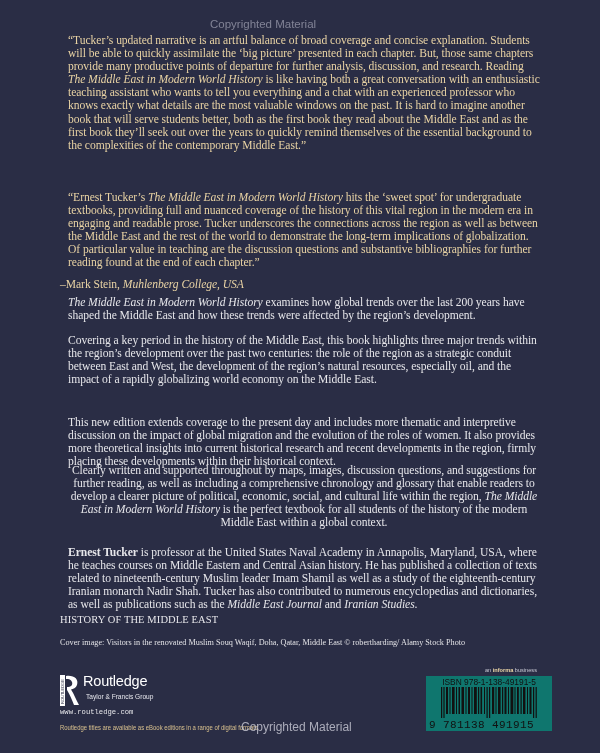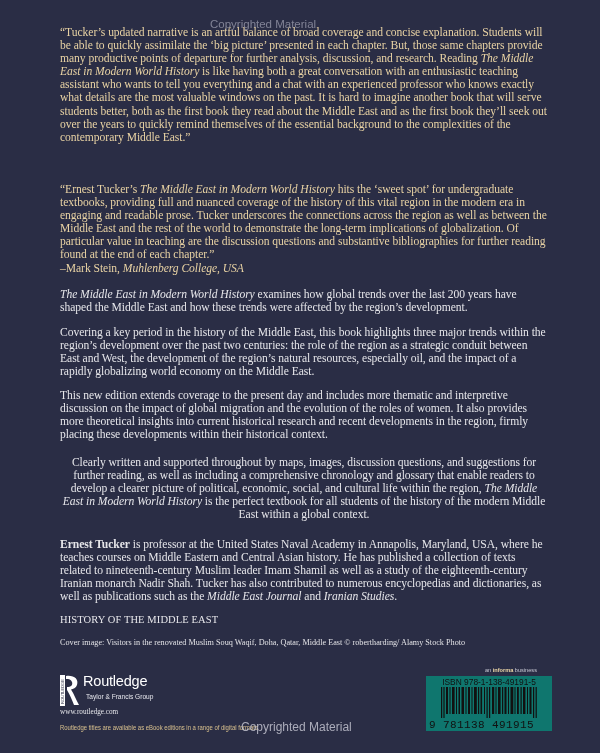--- a/index.html
+++ b/index.html
@@ -13,21 +13,21 @@
     position: absolute; left: 60px; width: 488px;
     font-family: "Liberation Serif", "DejaVu Serif", serif;
     font-size: 11.6px; line-height: 13.1px;
     letter-spacing: -0.05px;
   }
   .quote { color: #e9d3a4; }
   .body { color: #e6e6ea; }
   .attr { display: block; }
   i { font-style: italic; }
   b { font-weight: bold; }
-  p { margin: 0; }
+  p { margin: 8px; }
   .series {
     position: absolute; left: 60px; top: 614px;
     font-family: "Liberation Serif", serif;
     font-size: 10.5px; color: #e6e6ea; letter-spacing: 0.1px;
   }
   .credit {
     position: absolute; left: 60px; top: 638px;
     font-family: "Liberation Serif", serif;
     font-size: 8.2px; color: #e2e2e6;
   }
@@ -50,21 +50,21 @@
     font-family: "Liberation Sans", "DejaVu Sans", sans-serif;
     font-size: 14.5px; color: #ffffff; letter-spacing: -0.2px;
   }
   .logo-sub {
     position: absolute; left: 26px; top: 18px;
     font-family: "Liberation Sans", sans-serif;
     font-size: 6.6px; color: #e8e8ee; white-space: nowrap;
   }
   .url {
     position: absolute; left: 60px; top: 708px;
-    font-family: Liberation Serif, serif;
+    font-family: Liberation Mono, monospace;
     font-size: 7.2px; color: #e6e6ea;
   }
   .ebook {
     position: absolute; left: 60px; top: 724px;
     font-family: "Liberation Sans", sans-serif;
     font-size: 6.6px; color: #d8c08e; white-space: nowrap;
     transform: scaleX(0.9); transform-origin: left;
   }
   .informa {
     position: absolute; left: 485px; top: 667px;
@@ -100,21 +100,21 @@
   <p><span>“Ernest Tucker’s </span><i>The Middle East in Modern World History</i><span> hits the ‘sweet spot’ for undergraduate textbooks, providing full and nuanced coverage of the history of this vital region in the modern era in engaging and readable prose. Tucker underscores the connections across the region as well as between the Middle East and the rest of the world to demonstrate the long-term implications of globalization. Of particular value in teaching are the discussion questions and substantive bibliographies for further reading found at the end of each chapter.”</span></p>
   <span class="attr"><span>–Mark Stein, </span><i>Muhlenberg College, USA</i></span>
 </div>
 
 <div class="col body" style="top:288px;">
   <p><i>The Middle East in Modern World History</i><span> examines how global trends over the last 200 years have shaped the Middle East and how these trends were affected by the region’s development.</span></p>
 </div>
 <div class="col body" style="top:326px;">
   <p>Covering a key period in the history of the Middle East, this book highlights three major trends within the region’s development over the past two centuries: the role of the region as a strategic conduit between East and West, the development of the region’s natural resources, especially oil, and the impact of a rapidly globalizing world economy on the Middle East.</p>
 </div>
-<div class="col body" style="top:389px;">
+<div class="col body" style="top:408px;">
   <p>This new edition extends coverage to the present day and includes more thematic and interpretive discussion on the impact of global migration and the evolution of the roles of women. It also provides more theoretical insights into current historical research and recent developments in the region, firmly placing these developments within their historical context.</p>
 </div>
 <div class="col body" style="top:456px;text-align:center;">
   <p><span>Clearly written and supported throughout by maps, images, discussion questions, and suggestions for further reading, as well as including a comprehensive chronology and glossary that enable readers to develop a clearer picture of political, economic, social, and cultural life within the region, </span><i>The Middle East in Modern World History</i><span> is the perfect textbook for all students of the history of the modern Middle East within a global context.</span></p>
 </div>
 
 <div class="col body" style="top:538px;">
   <p><b>Ernest Tucker</b><span> is professor at the United States Naval Academy in Annapolis, Maryland, USA, where he teaches courses on Middle Eastern and Central Asian history. He has published a collection of texts related to nineteenth-century Muslim leader Imam Shamil as well as a study of the eighteenth-century Iranian monarch Nadir Shah. Tucker has also contributed to numerous encyclopedias and dictionaries, as well as publications such as the </span><i>Middle East Journal</i><span> and </span><i>Iranian Studies</i><span>.</span></p>
 </div>
 

